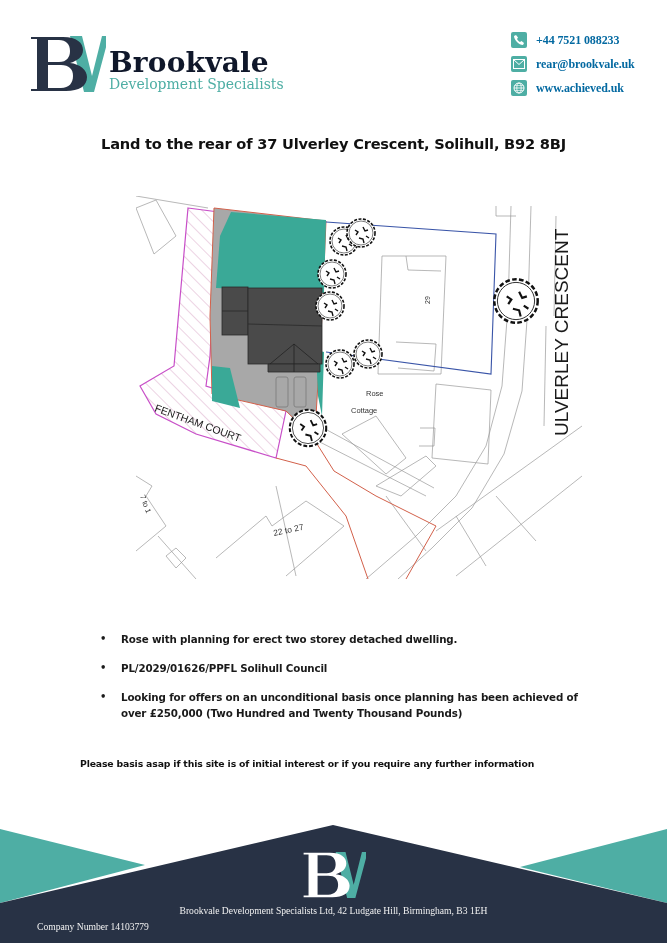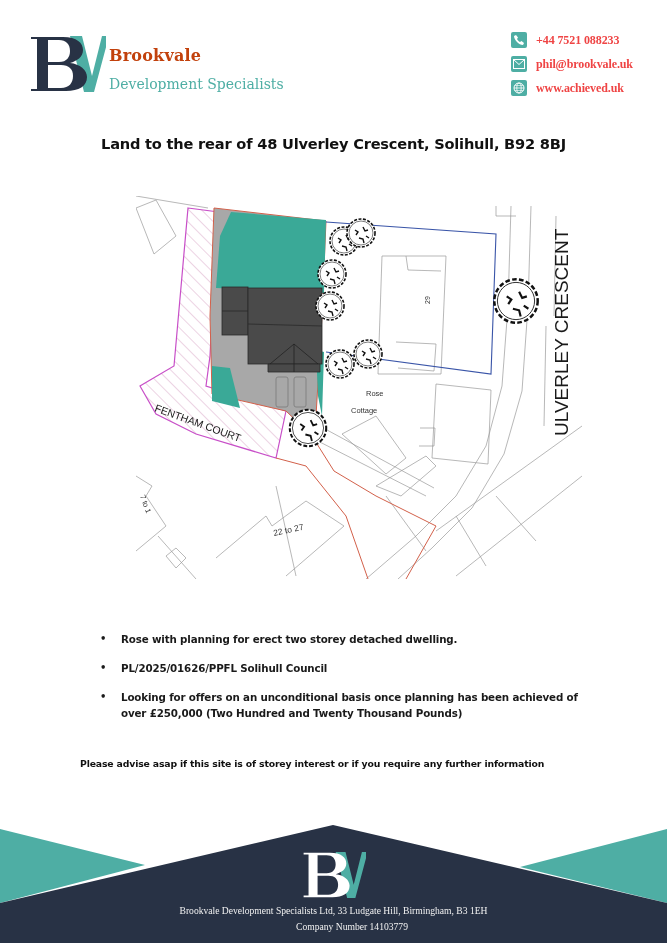--- a/index.html
+++ b/index.html
@@ -1,43 +1,43 @@
 <!DOCTYPE html>
 <html><head>
 <meta charset="utf-8">
 <style>
   * { margin: 0; padding: 0; box-sizing: border-box; }
   html, body { width: 667px; height: 943px; background: #ffffff; overflow: hidden; }
   body { position: relative; font-family: "DejaVu Sans", sans-serif; color: #111; }
 
   .logo { position: absolute; left: 30px; top: 36px; width: 200px; height: 56px; }
   .logo-mark { position: absolute; left: 0; top: 0; width: 76px; height: 56px; }
-  .logo-name { position: absolute; left: 79px; top: 10px; font-family: "DejaVu Serif", serif; font-weight: bold; font-size: 16px; color: #c2410c; letter-spacing: 0.2px; }
+  .logo-name { position: absolute; left: 79px; top: 10px; font-family: "DejaVu Serif", serif; font-weight: bold; font-size: 28px; color: #0f172a; letter-spacing: 0.2px; }
   .logo-tag { position: absolute; left: 79px; top: 40px; font-family: "DejaVu Serif", serif; font-size: 14px; color: #4eaea4; white-space: nowrap; }
 
   .contacts { position: absolute; left: 511px; top: 28px; width: 150px; }
   .contact-row { display: flex; align-items: center; height: 24px; }
   .contact-icon { width: 16px; height: 16px; background: #4eaea4; border-radius: 2px; display: flex; align-items: center; justify-content: center; margin-right: 9px; flex-shrink: 0; }
-  .contact-text { font-family: "Liberation Serif", serif; font-size: 12px; font-weight: bold; color: #ef4444; letter-spacing: -0.1px; }
+  .contact-text { font-family: "Liberation Serif", serif; font-size: 12px; font-weight: bold; color: #0369a1; letter-spacing: -0.1px; }
 
   .title { position: absolute; left: 0; width: 667px; top: 135px; text-align: center; font-family: "DejaVu Sans", sans-serif; font-weight: bold; font-size: 14.6px; color: #111; letter-spacing: -0.2px; }
 
   .map { position: absolute; left: 136px; top: 196px; width: 446px; height: 383px; }
 
   .bullets { position: absolute; left: 98px; top: 631px; width: 480px; }
   .bullet { position: relative; padding-left: 23px; font-family: "DejaVu Sans", sans-serif; font-size: 10.3px; font-weight: bold; color: #1a1a1a; line-height: 16px; margin-bottom: 13px; letter-spacing: -0.15px; }
   .bullet-dot { position: absolute; left: 2px; top: 0; font-size: 10px; }
 
   .notice { position: absolute; left: 80px; top: 758px; font-family: "DejaVu Sans", sans-serif; font-size: 9.3px; font-weight: bold; color: #111; letter-spacing: -0.15px; white-space: nowrap; }
 
   .footer { position: absolute; left: 0; top: 825px; width: 667px; height: 118px; }
   .footer-svg { position: absolute; left: 0; top: 0; }
   .footer-logo { position: absolute; left: 302px; top: 27px; width: 64px; height: 46px; }
   .footer-line1 { position: absolute; left: 0; width: 667px; top: 80px; text-align: center; font-family: "Liberation Serif", serif; font-size: 9.6px; color: #f2f2f2; }
-  .footer-line2 { position: absolute; left: 0; width: 667px; top: 96px; text-align: center; font-family: "Liberation Serif", serif; font-size: 9.6px; color: #f2f2f2; padding-left: 37px; }
+  .footer-line2 { position: absolute; left: 0; width: 667px; top: 96px; text-align: left; font-family: "Liberation Serif", serif; font-size: 9.6px; color: #f2f2f2; padding-left: 37px; }
 </style>
 </head>
 <body>
 
 <div class="logo">
   <svg class="logo-mark" viewBox="0 0 76 56" width="76" height="56">
     <polygon points="40,0 52,0 62,40 72,0 79,0 64,56 54,56" fill="#4eaea4"></polygon>
     <path d="M1,1 H33 C47,1 53,7 53,14 C53,21 47,25 40,27 C50,28 57,34 57,41 C57,50 49,55 36,55 H1 V53 H7 V3 H1 Z M18,4 V26 H29 C37,26 40,21 40,15 C40,8 36,4 29,4 Z M18,29 V52 H31 C39,52 43,47 43,40 C43,33 39,29 31,29 Z" fill="#283245"></path>
   </svg>
   <span class="logo-name">Brookvale</span>
@@ -53,37 +53,37 @@
     </span>
     <span class="contact-text">+44 7521 088233</span>
   </div>
   <div class="contact-row">
     <span class="contact-icon">
       <svg width="12" height="10" viewBox="0 0 12 10">
           <rect x="0.5" y="0.5" width="11" height="9" fill="none" stroke="#fff" stroke-width="1"></rect>
           <path d="M0.5,0.5 L6,5.5 L11.5,0.5" fill="none" stroke="#fff" stroke-width="1"></path>
         </svg>
     </span>
-    <span class="contact-text">phil@brookvale.uk</span>
+    <span class="contact-text">rear@brookvale.uk</span>
   </div>
   <div class="contact-row">
     <span class="contact-icon">
       <svg width="12" height="12" viewBox="0 0 12 12">
           <circle cx="6" cy="6" r="5" fill="none" stroke="#fff" stroke-width="1"></circle>
           <ellipse cx="6" cy="6" rx="2.2" ry="5" fill="none" stroke="#fff" stroke-width="0.8"></ellipse>
           <line x1="1" y1="6" x2="11" y2="6" stroke="#fff" stroke-width="0.8"></line>
           <line x1="2" y1="3.5" x2="10" y2="3.5" stroke="#fff" stroke-width="0.6"></line>
           <line x1="2" y1="8.5" x2="10" y2="8.5" stroke="#fff" stroke-width="0.6"></line>
         </svg>
     </span>
     <span class="contact-text">www.achieved.uk</span>
   </div>
 </div>
 
-<div class="title">Land to the rear of 48 Ulverley Crescent, Solihull, B92 8BJ</div>
+<div class="title">Land to the rear of 37 Ulverley Crescent, Solihull, B92 8BJ</div>
 
 <div class="map">
   <svg width="446" height="383" viewBox="0 0 446 383">
     <defs>
       <pattern id="hatch" patternUnits="userSpaceOnUse" width="9" height="9" patternTransform="rotate(-45)">
         <line x1="0" y1="0" x2="0" y2="9" stroke="#d9a8c8" stroke-width="1"></line>
       </pattern>
       <g id="tree">
         <circle r="14" fill="#fff" stroke="#111" stroke-width="1.6" stroke-dasharray="3 1.5"></circle>
         <circle r="12" fill="none" stroke="#222" stroke-width="0.6"></circle>
@@ -171,35 +171,35 @@
   </svg>
 </div>
 
 <div class="bullets">
   <div class="bullet">
     <span class="bullet-dot">•</span>
     <span>Rose with planning for erect two storey detached dwelling.</span>
   </div>
   <div class="bullet">
     <span class="bullet-dot">•</span>
-    <span>PL/2025/01626/PPFL Solihull Council</span>
+    <span>PL/2029/01626/PPFL Solihull Council</span>
   </div>
   <div class="bullet">
     <span class="bullet-dot">•</span>
     <span>Looking for offers on an unconditional basis once planning has been achieved of over £250,000 (Two Hundred and Twenty Thousand Pounds)</span>
   </div>
 </div>
 
-<div class="notice">Please advise asap if this site is of storey interest or if you require any further information</div>
+<div class="notice">Please basis asap if this site is of initial interest or if you require any further information</div>
 
 <div class="footer">
   <svg class="footer-svg" width="667" height="118" viewBox="0 0 667 118">
     <polygon points="0,4 145,40 0,78" fill="#4eaea4"></polygon>
     <polygon points="667,4 520,42 667,78" fill="#4eaea4"></polygon>
     <polygon points="0,78 333,0 667,78 667,118 0,118" fill="#283245"></polygon>
   </svg>
   <svg class="footer-logo" viewBox="0 0 76 56" width="64" height="46">
     <polygon points="40,0 52,0 62,40 72,0 79,0 64,56 54,56" fill="#4eaea4"></polygon>
     <path d="M1,1 H33 C47,1 53,7 53,14 C53,21 47,25 40,27 C50,28 57,34 57,41 C57,50 49,55 36,55 H1 V53 H7 V3 H1 Z M18,4 V26 H29 C37,26 40,21 40,15 C40,8 36,4 29,4 Z M18,29 V52 H31 C39,52 43,47 43,40 C43,33 39,29 31,29 Z" fill="#ffffff"></path>
   </svg>
-  <div class="footer-line1">Brookvale Development Specialists Ltd, 33 Ludgate Hill, Birmingham, B3 1EH</div>
+  <div class="footer-line1">Brookvale Development Specialists Ltd, 42 Ludgate Hill, Birmingham, B3 1EH</div>
   <div class="footer-line2">Company Number 14103779</div>
 </div>
 
 </body></html>

